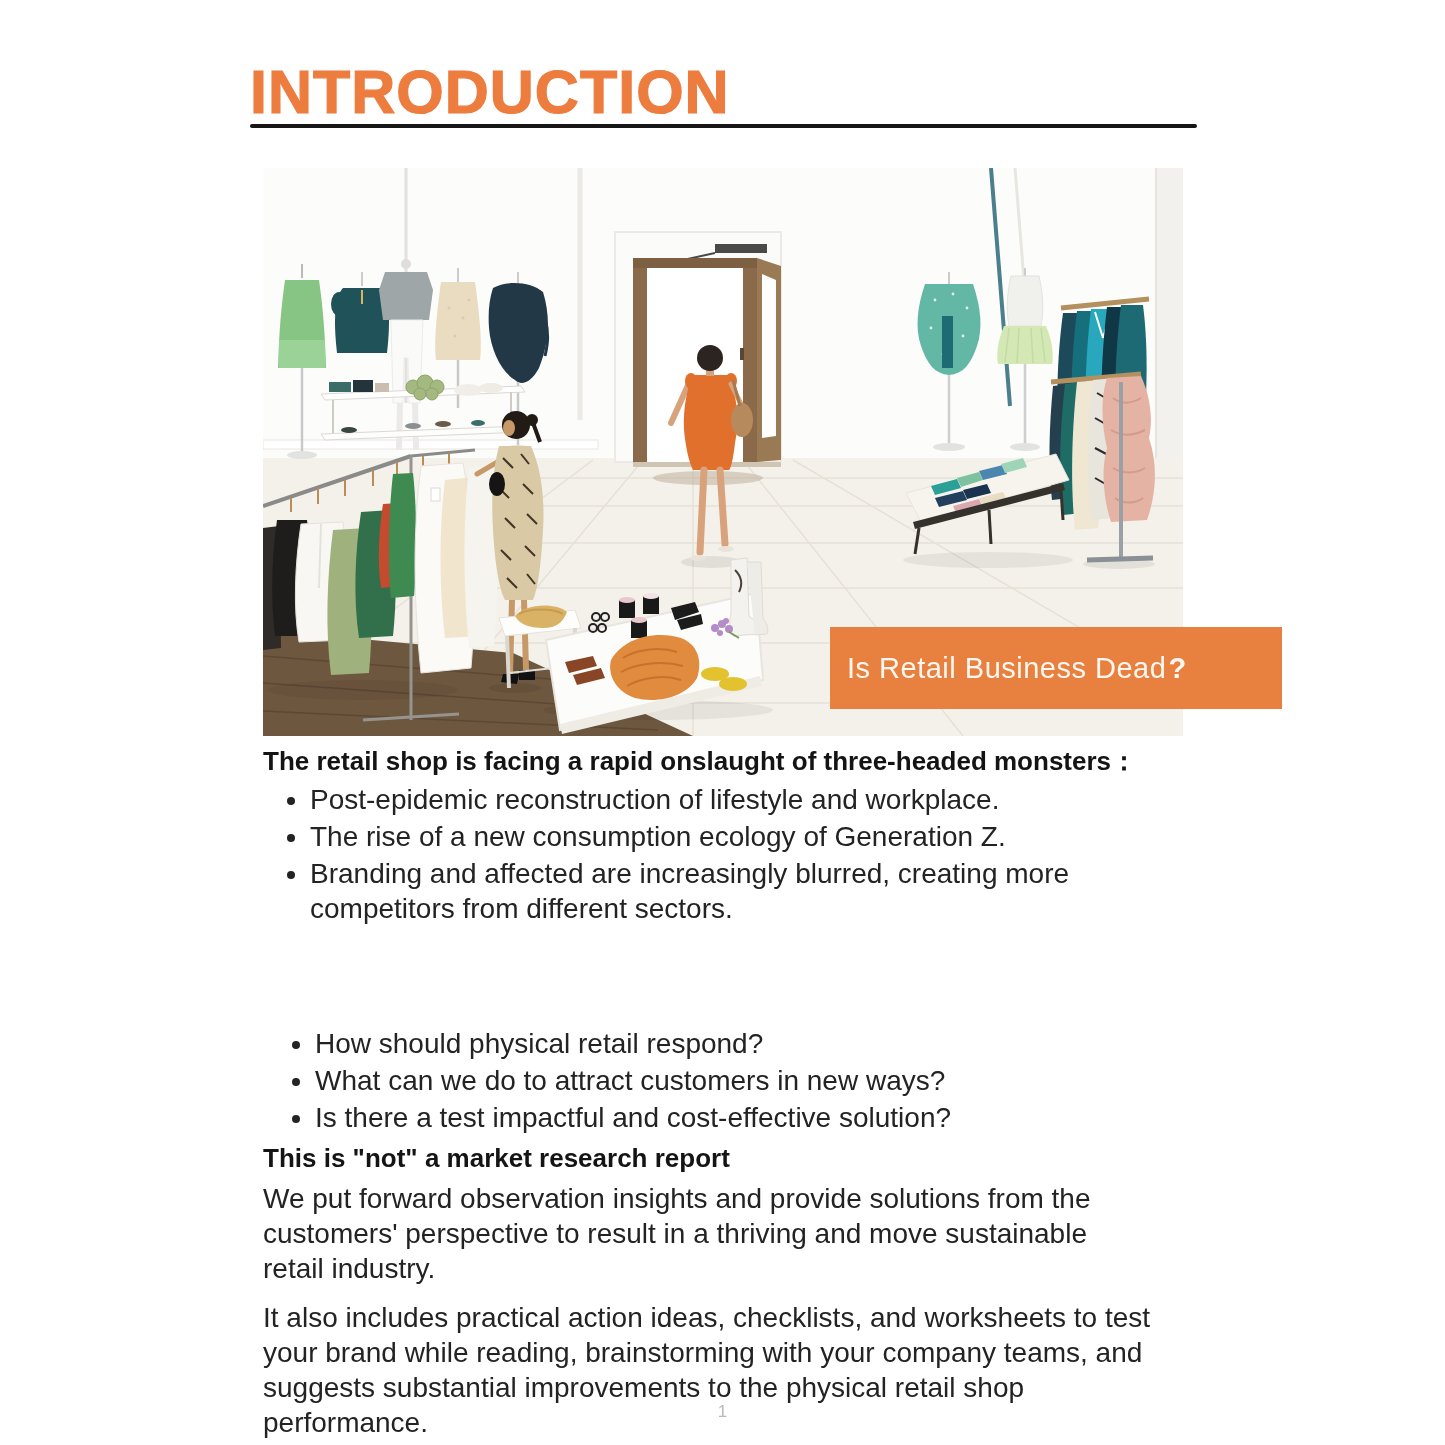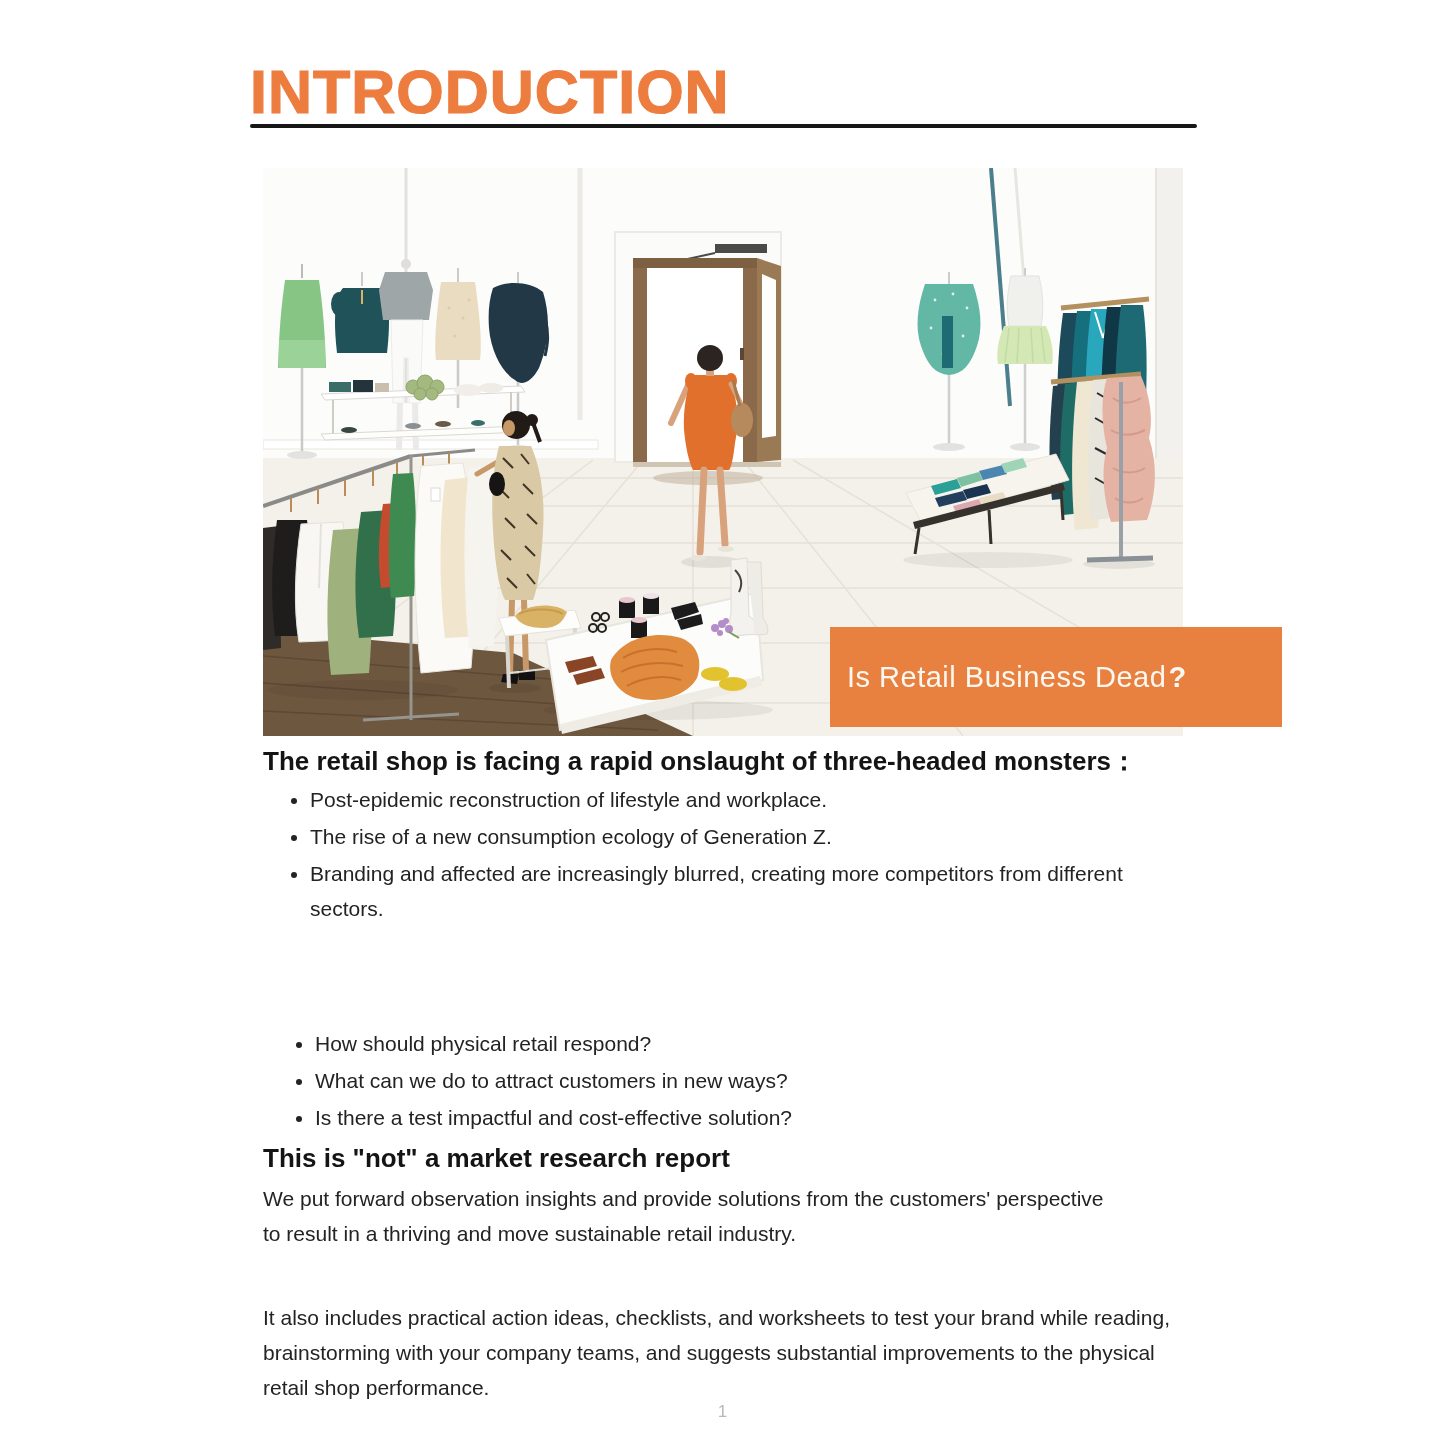--- a/index.html
+++ b/index.html
@@ -9,25 +9,25 @@
   *{margin:0;padding:0;box-sizing:border-box;}
   html,body{background:#ffffff;}
   .page{position:relative;width:1445px;height:1445px;background:#ffffff;overflow:hidden;
         font-family:"Liberation Sans", sans-serif;color:var(--text);}
   .title{position:absolute;left:250px;top:57px;font-size:61px;font-weight:800;
          letter-spacing:1px;color:var(--accent);-webkit-text-stroke:1.2px var(--accent);}
   .rule{position:absolute;left:250px;top:124px;width:947px;height:4px;background:var(--rule);border-radius:2px;}
   .hero{position:absolute;left:263px;top:168px;width:920px;height:568px;}
   .photo{position:absolute;left:0;top:0;width:920px;height:568px;overflow:hidden;background:#fbfbfa;}
   .photo svg{display:block;}
-  .banner{position:absolute;left:567px;top:459px;width:452px;height:100px;background:var(--banner);
+  .banner{position:absolute;left:567px;top:459px;width:452px;height:82px;background:var(--banner);
           display:flex;align-items:center;padding-left:17px;color:#fdf7f1;font-size:29px;letter-spacing:.5px;}
   .banner b{font-weight:700;margin-left:2px;}
   .h-section{position:absolute;left:263px;font-size:26px;font-weight:700;color:var(--heading);line-height:34px;}
-  .body-text{position:absolute;font-size:21px;line-height:35px;color:var(--text);}
+  .body-text{position:absolute;font-size:28px;line-height:35px;color:var(--text);}
   ul.blist{list-style:disc;}
   ul.blist li{margin-bottom:2px;}
   .list1{left:263px;top:782px;width:930px;padding-left:47px;}
   .para1{left:263px;top:920px;width:960px;text-indent:9px;}
   .list2{left:263px;top:1026px;width:930px;padding-left:52px;}
   .h2s{top:1141px;width:960px;}
   .h1s{top:744px;width:960px;}
   .para2{left:263px;top:1181px;width:855px;}
   .para3{left:263px;top:1300px;width:925px;}
   .pagenum{position:absolute;left:0;top:1402px;width:100%;text-align:center;

